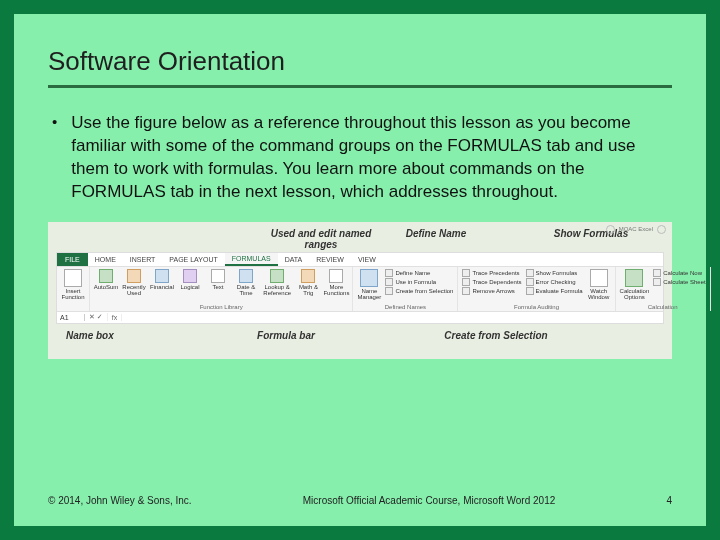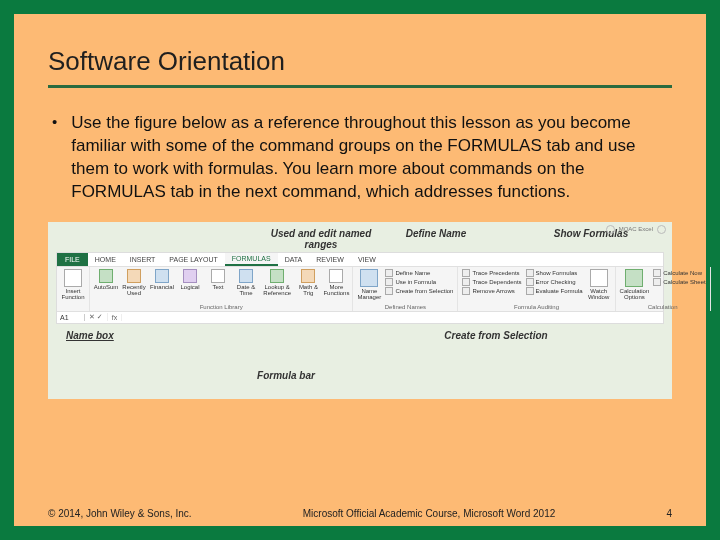--- a/index.html
+++ b/index.html
@@ -4,21 +4,21 @@
 <style>
   * { margin: 0; padding: 0; box-sizing: border-box; }
   body {
     width: 720px;
     height: 540px;
     background: #0a7a3f;
     font-family: Arial, Helvetica, sans-serif;
     padding: 14px;
   }
   .slide {
-    background: #fdba74;
+    background: #86efac;
     width: 100%;
     height: 100%;
     padding: 32px 34px 14px 34px;
     position: relative;
     display: flex;
     flex-direction: column;
   }
   .title {
     font-size: 26px;
     font-weight: 400;
@@ -182,26 +182,26 @@
     border-right: 1px solid #eee;
   }
   .fb-input { flex: 1; padding: 0 4px; color: #888; }
   .callouts-bottom {
     display: flex;
     font-weight: bold;
     font-style: italic;
     font-size: 10px;
     margin-top: 6px;
   }
-  .callouts-bottom .b1 { width: 120px; padding-left: 10px; text-decoration: underline;}
-  .callouts-bottom .b2 { width: 220px; text-align: center; margin-top: 40px; }
+  .callouts-bottom .b1 { width: 120px; padding-left: 10px;}
+  .callouts-bottom .b2 { width: 220px; text-align: center; }
   .callouts-bottom .b3 { width: 200px; text-align: center; }
   .footer {
     position: absolute;
-    bottom: 7px;
+    bottom: 20px;
     left: 34px;
     right: 34px;
     display: flex;
     justify-content: space-between;
     font-size: 10px;
     color: #222;
   }
   .footer .center { flex: 1; text-align: center; }
   .top-right-badge {
     position: absolute;
@@ -217,21 +217,21 @@
 </style>
 </head>
 <body>
 
 <div class="slide">
 
   <h1 class="title">Software Orientation</h1>
 
   <div class="bullet-block">
     <span class="bullet-dot">•</span>
-    <span>Use the figure below as a reference throughout this lesson as you become familiar with some of the command groups on the FORMULAS tab and use them to work with formulas. You learn more about commands on the FORMULAS tab in the next command, which addresses functions.</span>
+    <span>Use the figure below as a reference throughout this lesson as you become familiar with some of the command groups on the FORMULAS tab and use them to work with formulas. You learn more about commands on the FORMULAS tab in the next lesson, which addresses throughout.</span>
   </div>
 
   <div class="figure">
 
     <div class="callouts-top">
       <div class="c1">Used and edit named ranges</div>
       <div class="c2">Define Name</div>
       <div class="c3">Show Formulas</div>
     </div>
 

